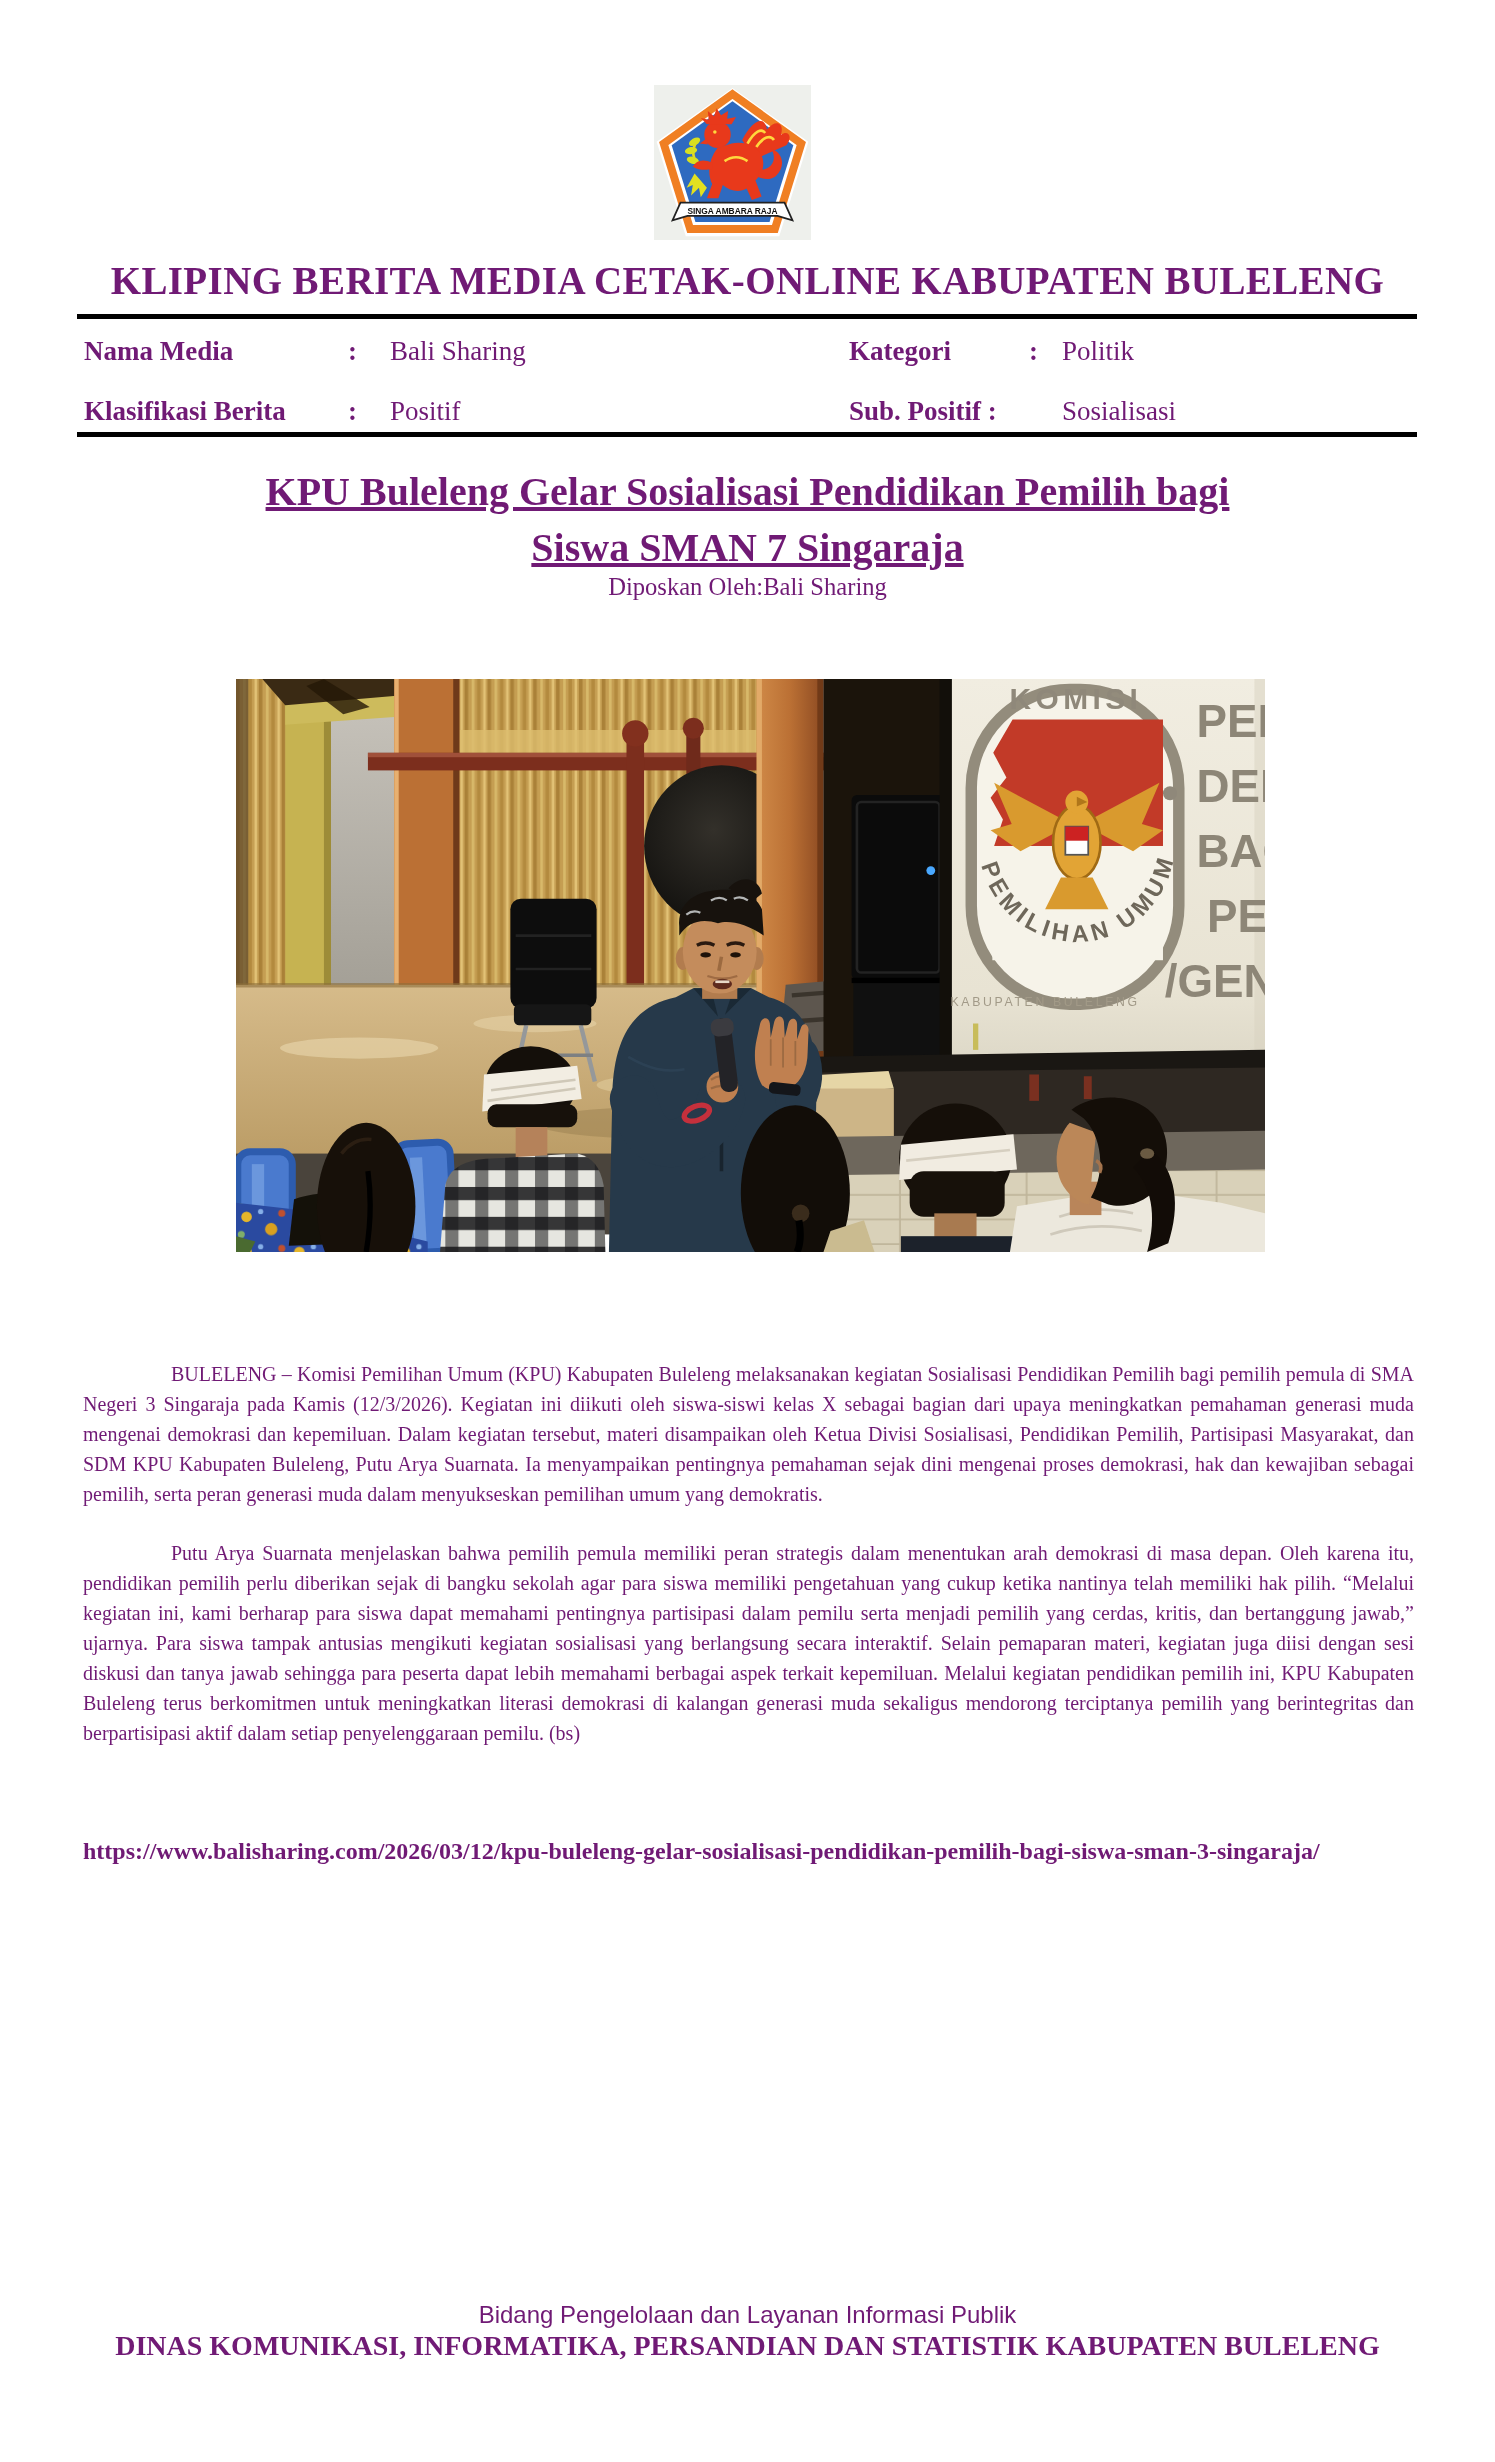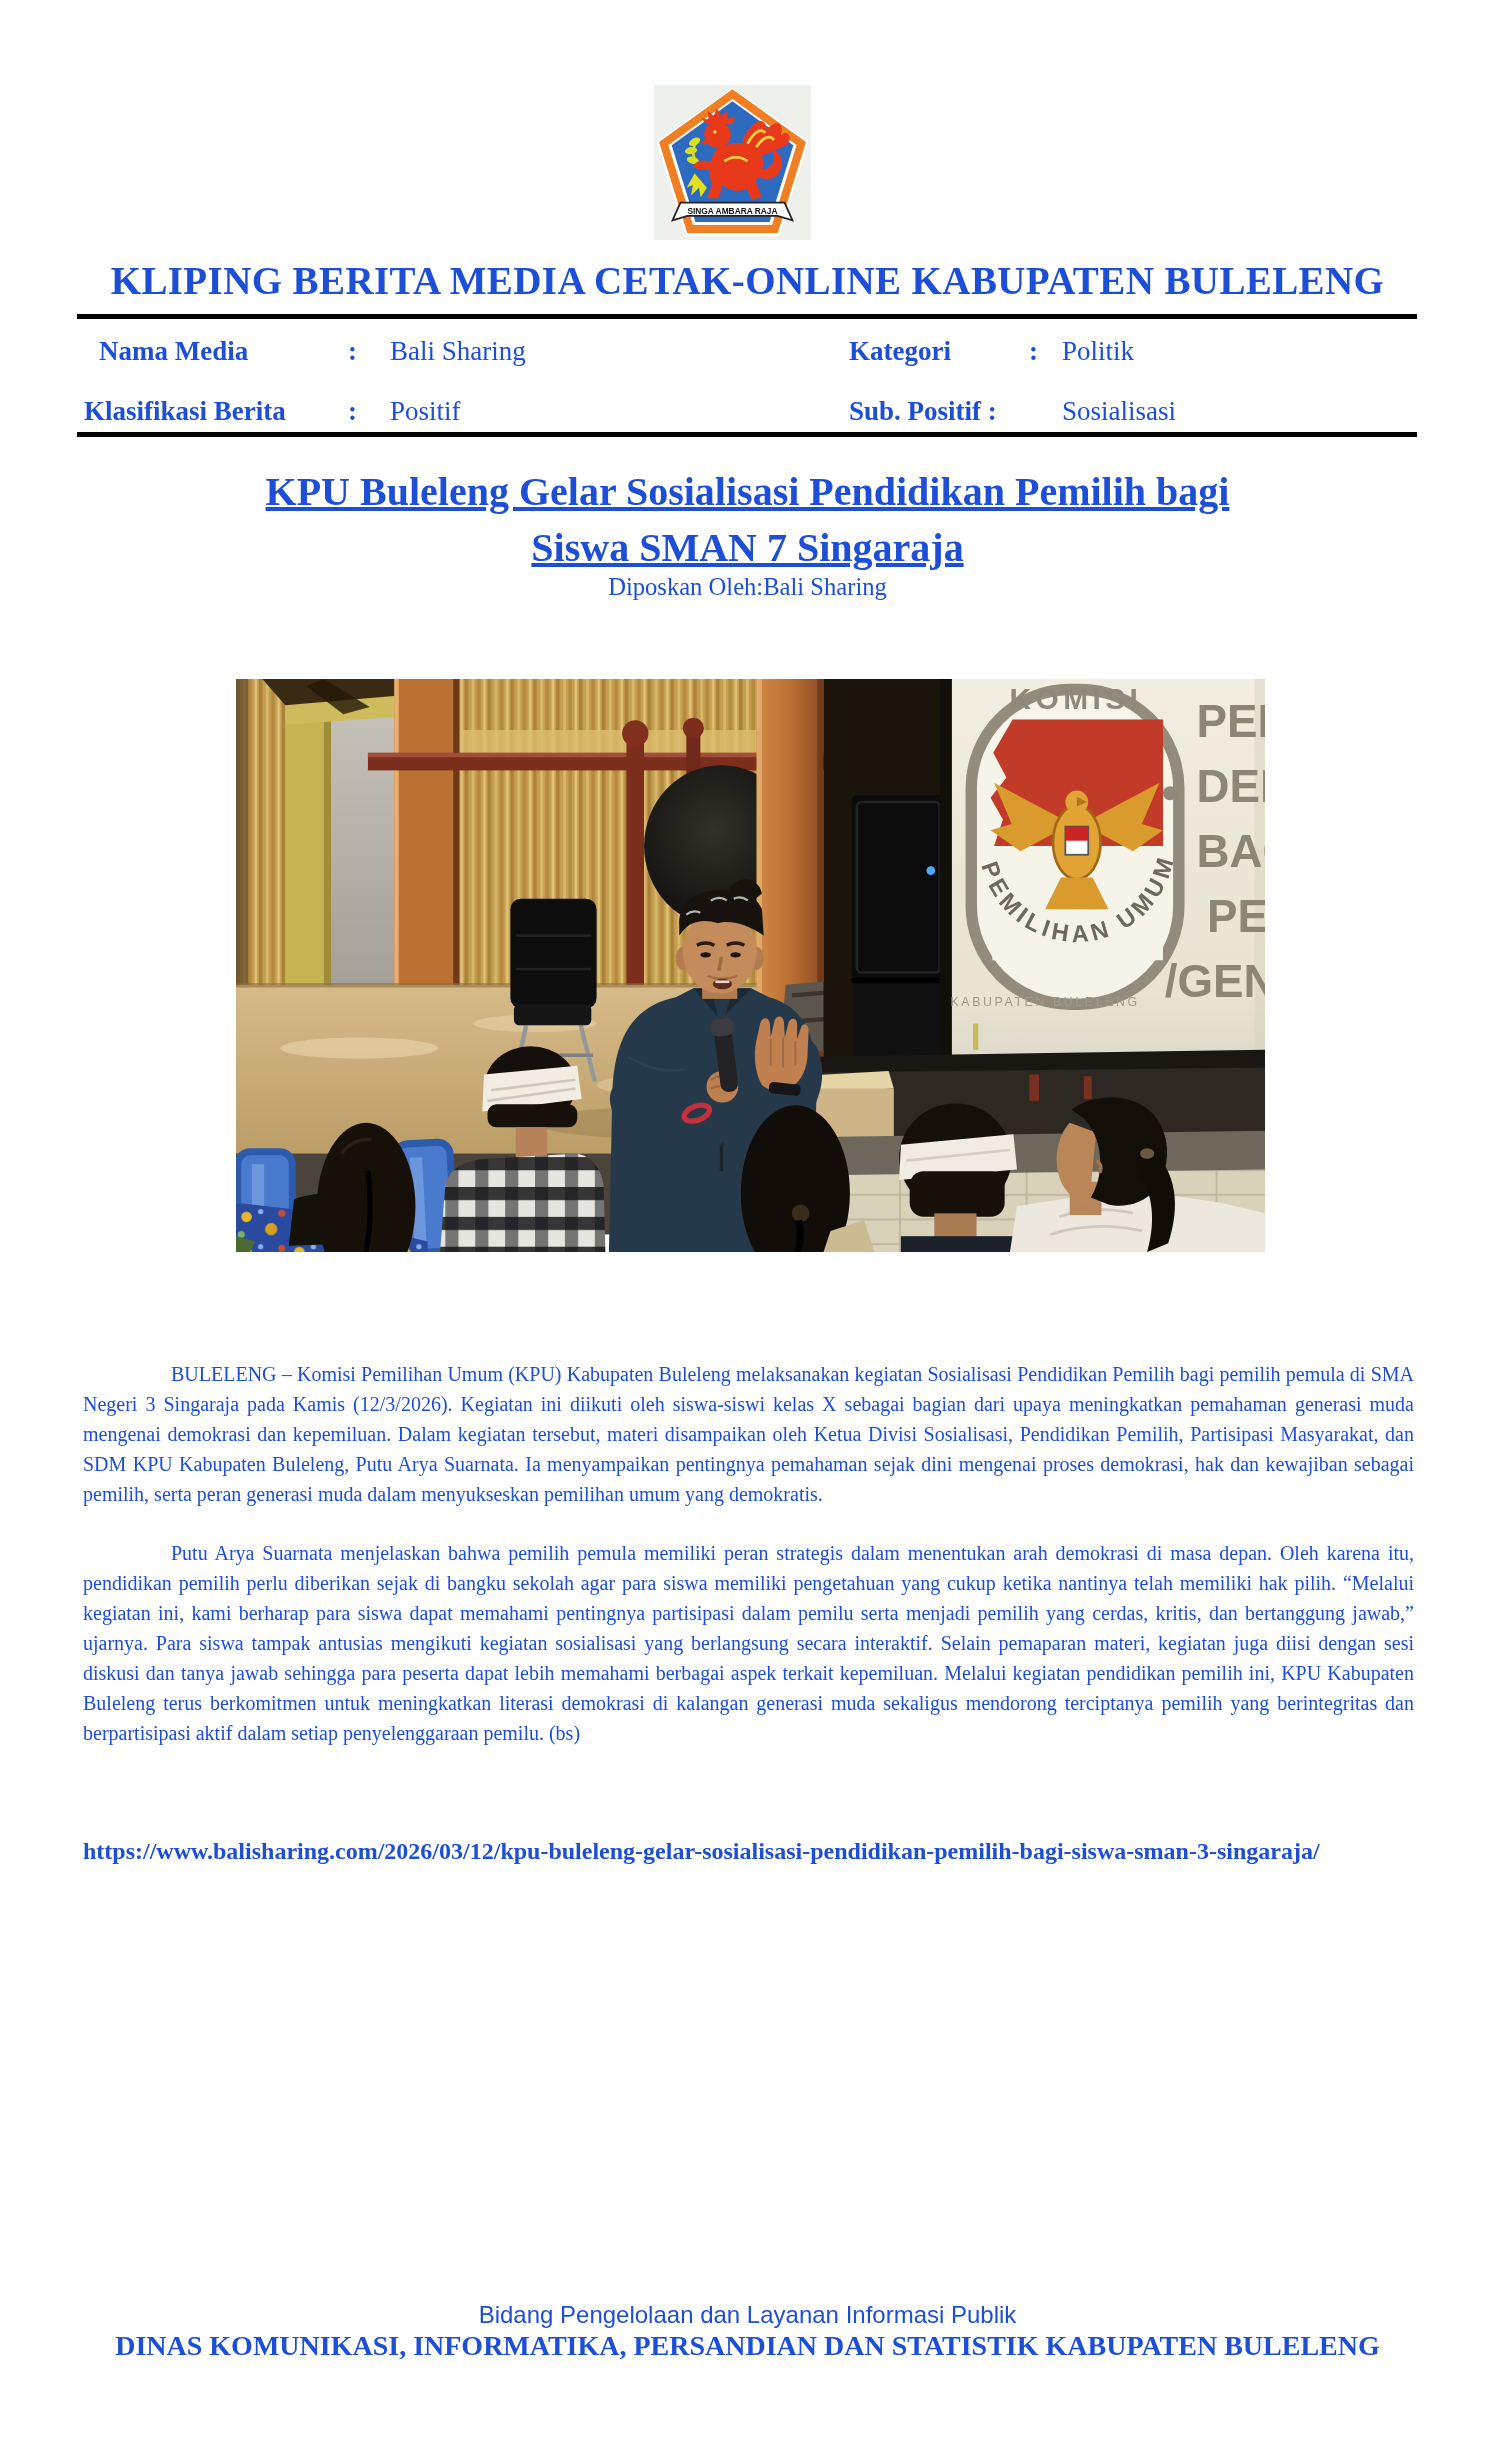--- a/index.html
+++ b/index.html
@@ -1,17 +1,17 @@
 <!DOCTYPE html>
 <html style="font-size:14px"><head>
 <meta charset="utf-8">
 <style>
   html,body{margin:0;padding:0;background:#ffffff;}
   .page{position:relative;width:1495px;height:2462px;background:#ffffff;overflow:hidden;
-        font-family:"Liberation Serif",serif;color:#1d4ed8;}
+        font-family:"Liberation Serif",serif;color:#701a75;}
   .logo-box{position:absolute;left:654px;top:85px;width:157px;height:155px;background:#eef0ec;}
   .logo-box svg{display:block;width:100%;height:100%;}
   .doc-title{position:absolute;left:0;top:258px;width:100%;text-align:center;
              font-size:39px;font-weight:bold;letter-spacing:0.4px;white-space:nowrap;}
   .rule{position:absolute;left:77px;width:1340px;height:5.3px;background:#000;}
   .r1{top:314px;} .r2{top:432px;}
   .meta{position:absolute;left:84px;top:336px;width:1332px;height:97px;}
   .mrow{position:absolute;left:0;width:100%;height:35px;}
   .mrow span{position:absolute;top:0;font-size:27px;white-space:nowrap;}
   .ml{font-weight:bold;}
@@ -62,21 +62,21 @@
       <path d="M30,133 L148,133 L157,153 L140,148 L38,148 L21,153 Z" fill="#ffffff" stroke="#222222" stroke-width="2"></path>
       <text x="89" y="146" text-anchor="middle" font-family="Liberation Sans, sans-serif" font-size="9.5" font-weight="bold" fill="#101010">SINGA AMBARA RAJA</text>
     </svg>
   </div>
 
   <div class="doc-title">KLIPING BERITA MEDIA CETAK-ONLINE KABUPATEN BULELENG</div>
   <div class="rule r1"></div>
 
   <div class="meta">
     <div class="mrow" style="top:0">
-      <span class="ml" style="left:15px">Nama Media</span>
+      <span class="ml" style="left:0">Nama Media</span>
       <span class="ml" style="left:264px">:</span>
       <span class="mv" style="left:306px">Bali Sharing</span>
       <span class="ml" style="left:765px">Kategori</span>
       <span class="ml" style="left:945px">:</span>
       <span class="mv" style="left:978px">Politik</span>
     </div>
     <div class="mrow" style="top:60px">
       <span class="ml" style="left:0">Klasifikasi Berita</span>
       <span class="ml" style="left:264px">:</span>
       <span class="mv" style="left:306px">Positif</span>

